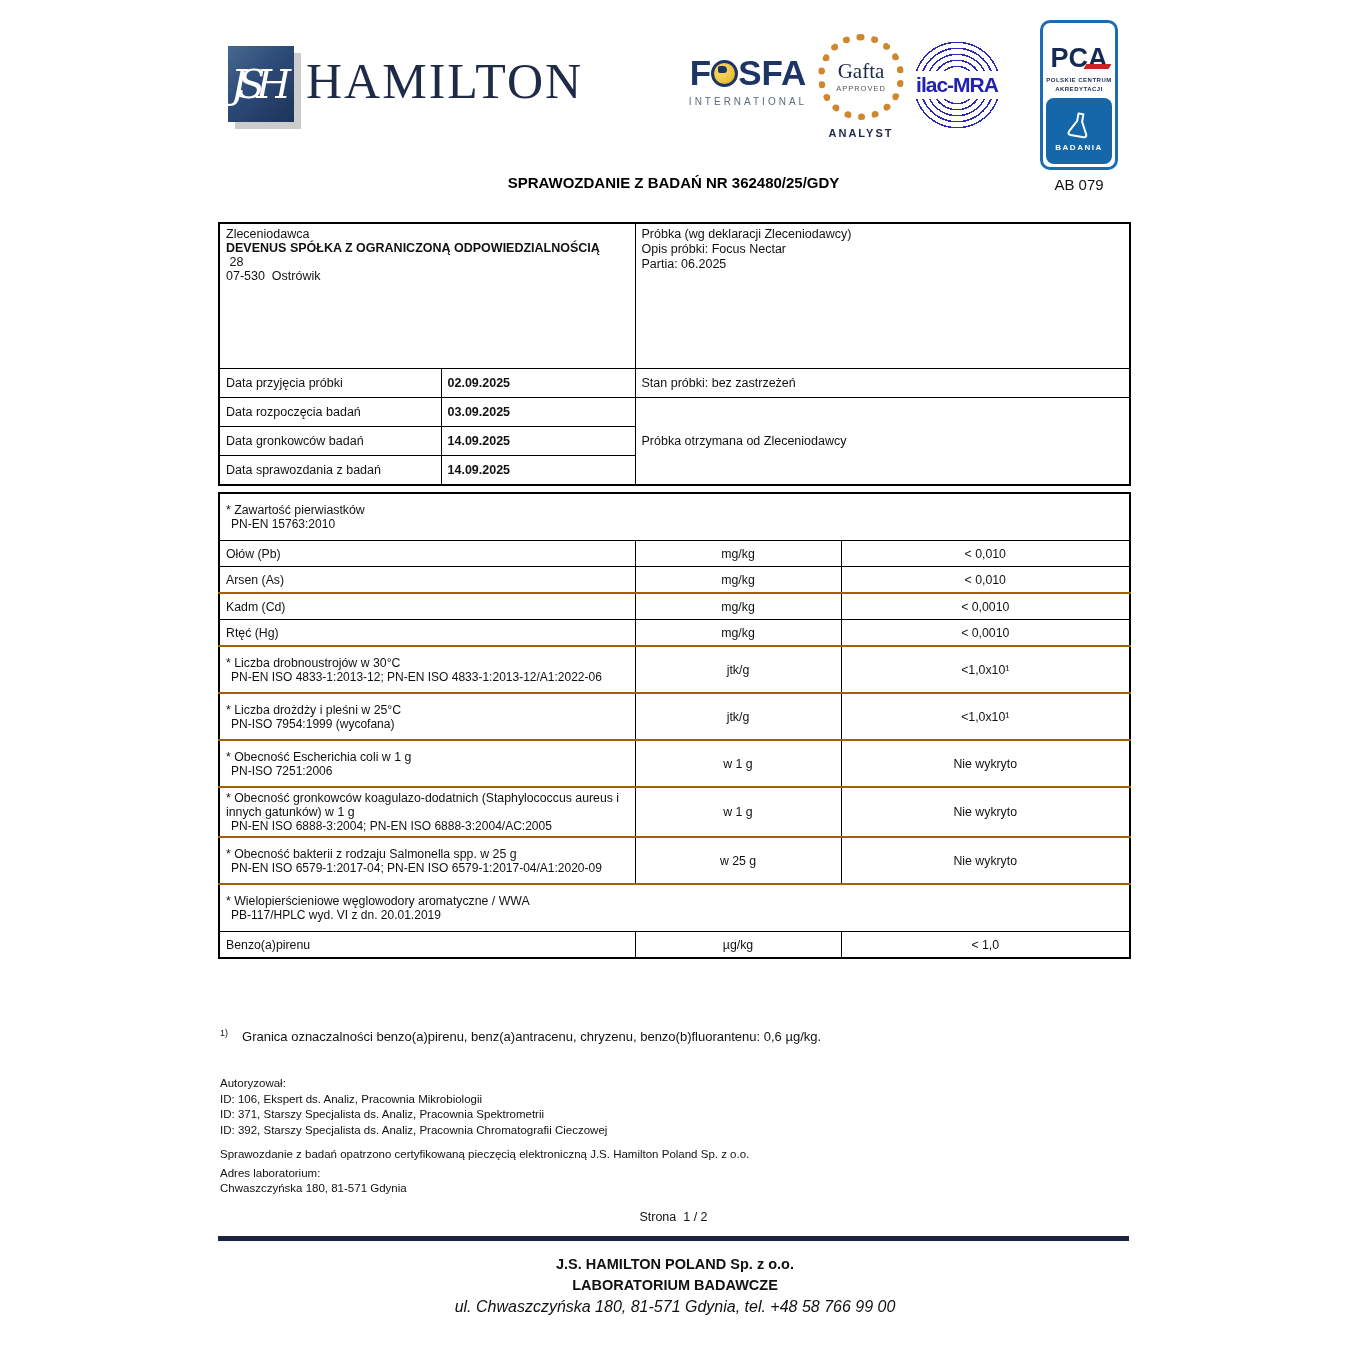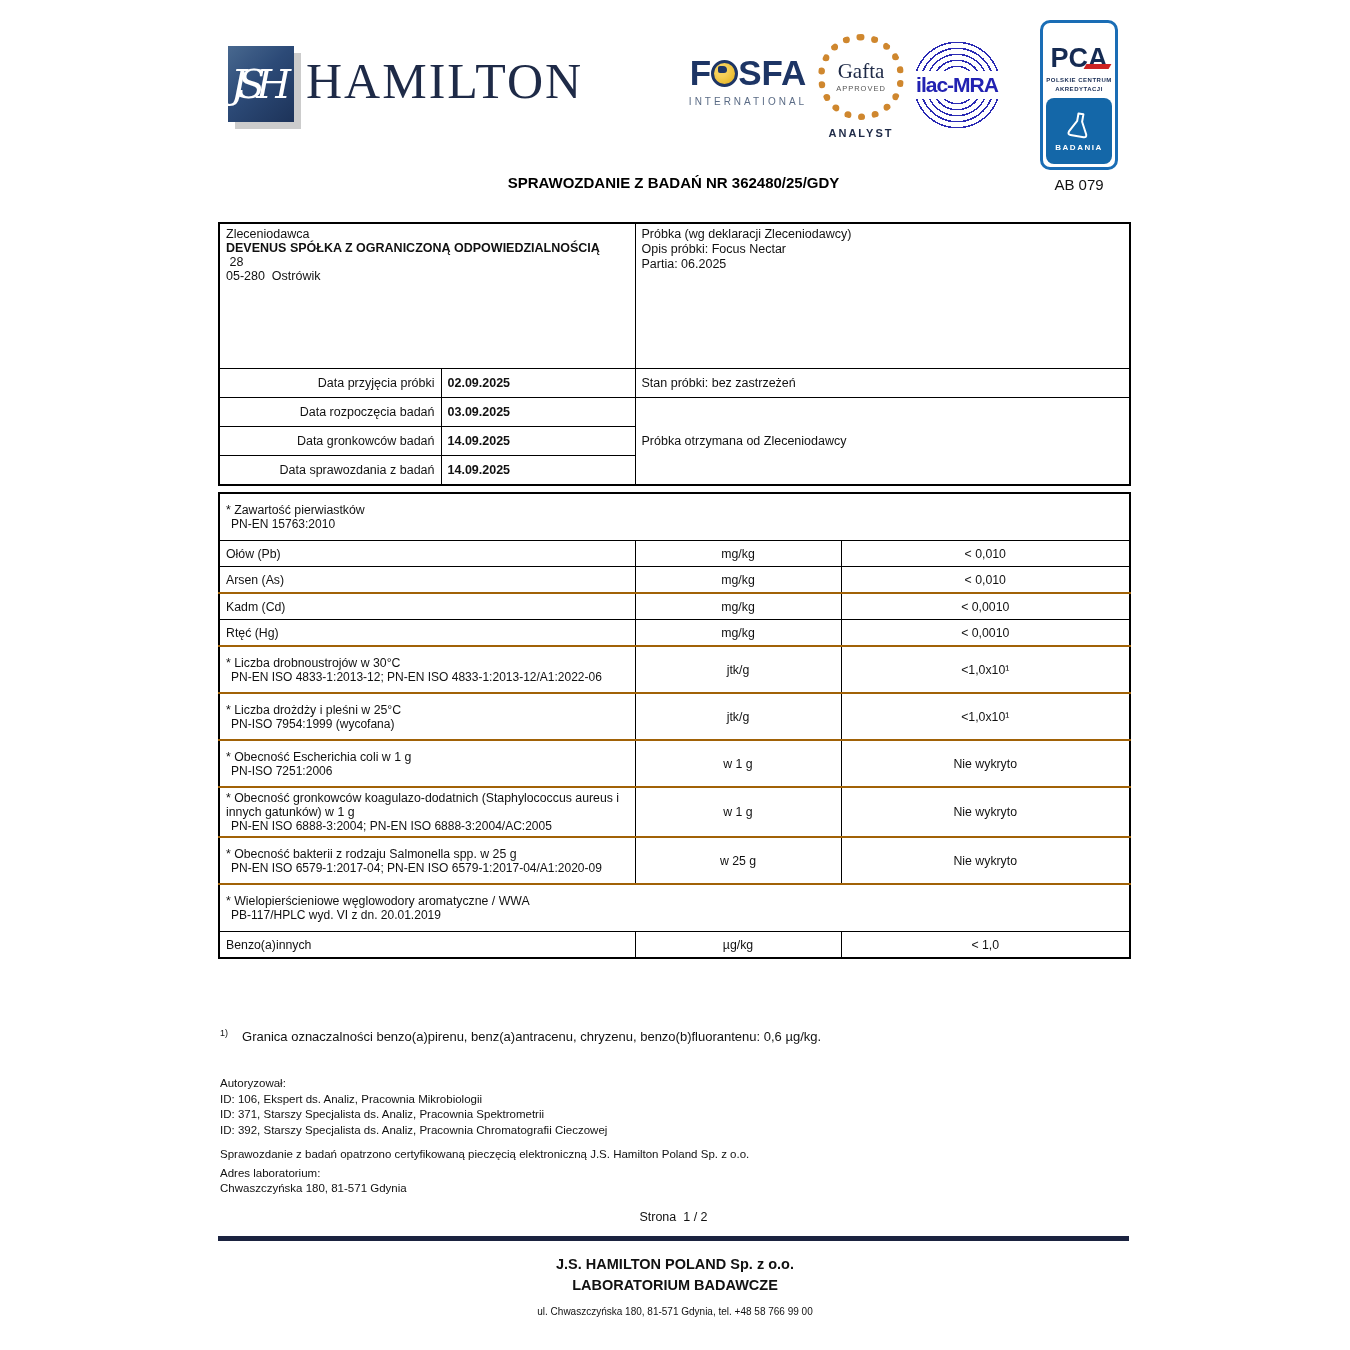--- a/index.html
+++ b/index.html
@@ -60,21 +60,21 @@
     font-size:15px; font-weight:bold; color:#000; }
 
   
   table { border-collapse:collapse; table-layout:fixed; }
   .doc-table { position:absolute; left:218px; width:911px; background:#fff; }
   .doc-table td, .doc-table th { border:1px solid #000; padding:3px 6px; vertical-align:top;
     font-size:12.5px; color:#111; overflow:hidden; }
   .doc-table { border:2px solid #000; }
   .info-table { top:222px; }
   .info-table .client-cell { height:138px; }
-  .date-label { font-size:12px;text-align:right; }
+  .date-label { font-size:12px; }
   .date-value { font-weight:bold; font-size:13.5px; }
   .date-row td { height:22px; vertical-align:middle; }
   .sample-cell div { margin-bottom:1px; }
   .state-cell { vertical-align:middle; }
   .received-cell { vertical-align:middle; }
   .company { font-weight:bold; }
 
   .results-table { top:492px; }
   .results-table th { font-weight:bold; text-align:center; vertical-align:middle; height:42px; }
   .results-table th.th-left { text-align:left; }
@@ -90,21 +90,21 @@
   .footnote { position:absolute; left:220px; top:1028px; font-size:13px; }
   .footnote sup { font-size:9px; margin-right:14px; }
   .auth { position:absolute; left:220px; top:1076px; font-size:11.5px; line-height:15.5px; }
   .stamp-note { position:absolute; left:220px; top:1148px; font-size:11.5px; }
   .lab-addr { position:absolute; left:220px; top:1166px; font-size:11.5px; line-height:15px; }
   .pagination { position:absolute; left:218px; top:1210px; width:911px; text-align:center; font-size:12.5px; }
   .navy-rule { position:absolute; left:218px; top:1236px; width:911px; height:5px; background:#1b2340; }
   .footer { position:absolute; left:0; top:1254px; width:1350px; text-align:center; }
   .footer-company { font-size:14.5px; font-weight:bold; line-height:21px; }
   .footer-lab { font-size:14.5px; font-weight:bold; line-height:21px; }
-  .footer-address { font-size:10px; margin-top:10px; }
+  .footer-address { font-size:16px; margin-top:2px;font-style:italic; }
 </style>
 </head>
 <body>
 
 <div class="page">
 
   <div class="jsh-logo">
     <span class="jsh-mono">JSH</span>
   </div>
   <div class="hamilton">HAMILTON</div>
@@ -154,21 +154,21 @@
         <col style="width:222px">
         <col style="width:194px">
         <col style="width:495px">
       </colgroup>
     <tbody>
         <tr>
       <td colspan="2" class="client-cell">
         <div>Zleceniodawca</div>
         <div class="company">DEVENUS SPÓŁKA Z OGRANICZONĄ ODPOWIEDZIALNOŚCIĄ</div>
         <div class="pre"> 28</div>
-        <div class="pre">05-280  Ostrówik</div>
+        <div class="pre">07-530  Ostrówik</div>
       </td>
       <td class="sample-cell">
         <div>Próbka (wg deklaracji Zleceniodawcy)</div>
         <div>Opis próbki: Focus Nectar</div>
         <div>Partia: 06.2025</div>
       </td>
     </tr>
     <tr class="date-row">
       <td class="date-label">Data przyjęcia próbki</td>
       <td class="date-value">02.09.2025</td>
@@ -263,21 +263,21 @@
       <td class="unit-cell">w 25 g</td>
       <td class="value-cell">Nie wykryto</td>
     </tr>
     <tr class="section-row thick-top">
       <td colspan="3">
         <div>* Wielopierścieniowe węglowodory aromatyczne / WWA</div>
         <div class="method">PB-117/HPLC wyd. VI z dn. 20.01.2019</div>
       </td>
     </tr>
     <tr class="metal-row">
-      <td>Benzo(a)innych</td>
+      <td>Benzo(a)pirenu</td>
       <td class="unit-cell">µg/kg</td>
       <td class="value-cell">&lt; 1,0</td>
     </tr>
   </tbody>
     </table>
 
   <div class="footnote">
     <sup>1)</sup><span>Granica oznaczalności benzo(a)pirenu, benz(a)antracenu, chryzenu, benzo(b)fluorantenu: 0,6 µg/kg.</span>
   </div>
 

